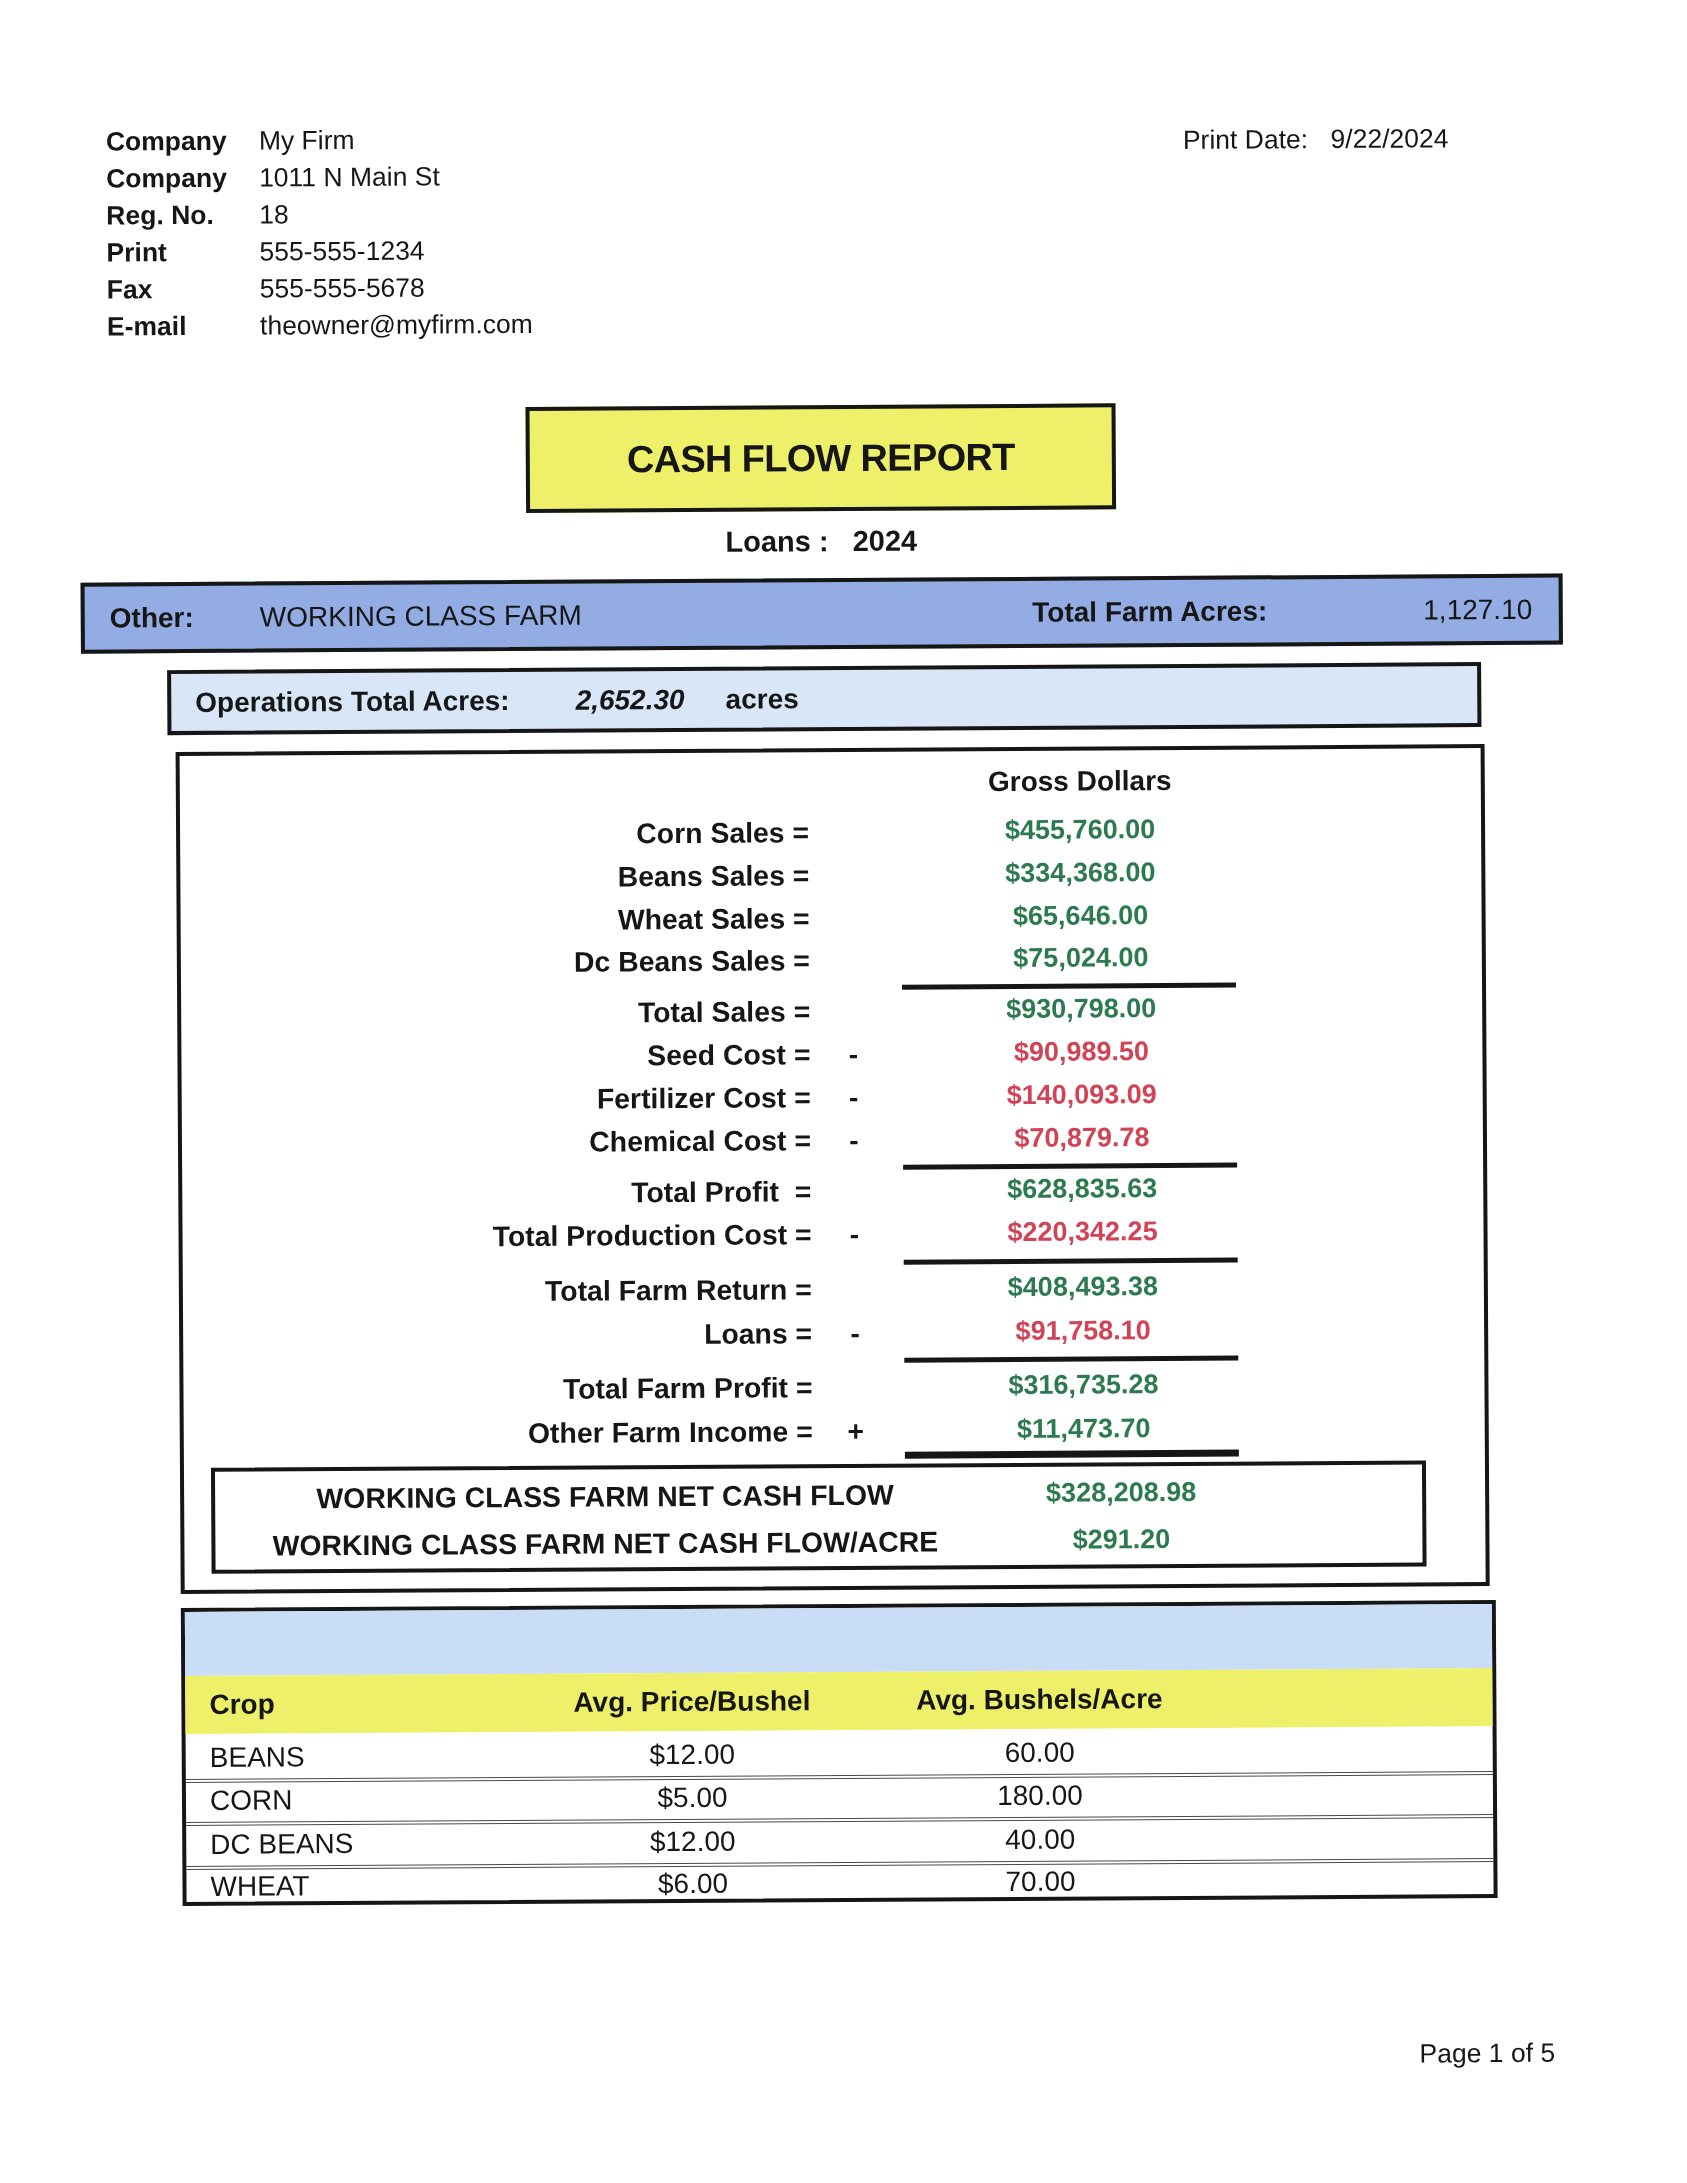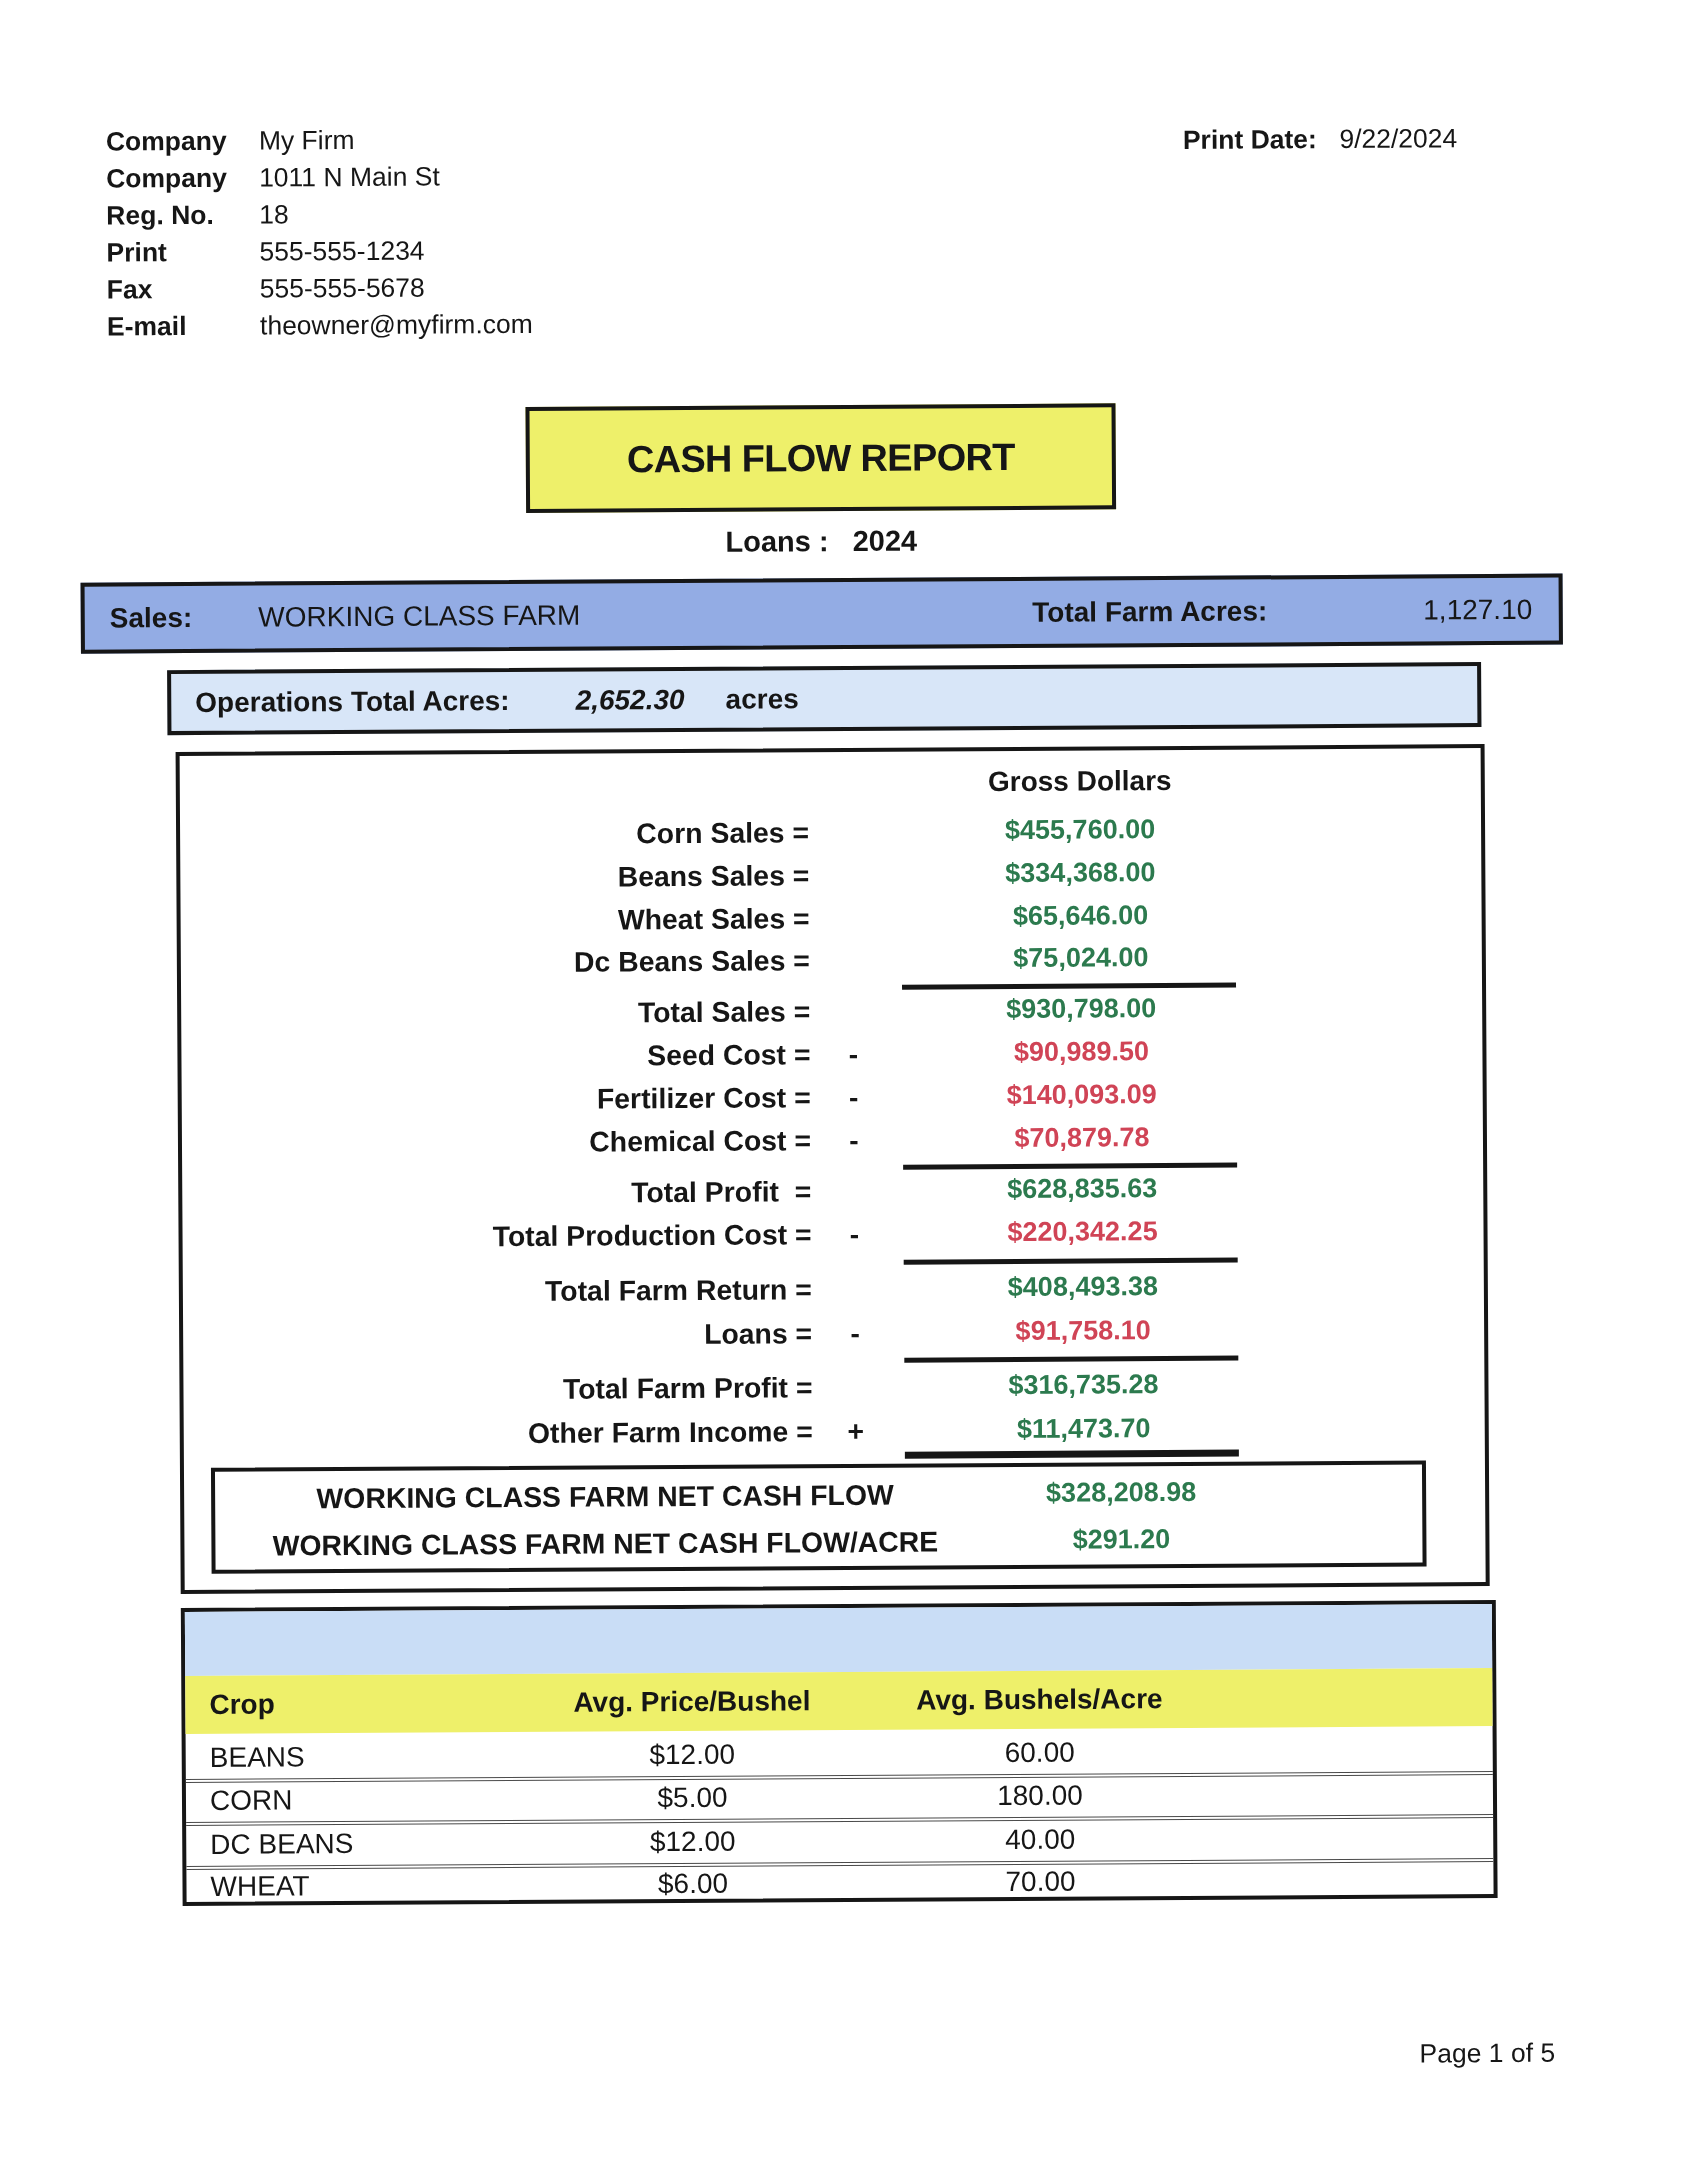--- a/index.html
+++ b/index.html
@@ -24,21 +24,21 @@
     display:grid;
     grid-template-columns:153px auto;
     row-gap:8px;
     font-size:26.5px;line-height:29px;
   }
   .company-block .lbl{font-weight:bold;}
   .company-block .val{font-weight:normal;}
 
   
   .print-date{left:1188px;top:127px;font-size:26.5px;}
-  .print-date .lbl{font-weight:bold;}
+  .print-date .lbl{font-weight:normal;}
   .print-date .val{font-weight:normal;margin-left:22.5px;}
 
   
   .title-box{
     left:529px;top:405px;width:590px;height:106px;
     background:#eef06a;
     border:4.6px solid #161616;
     display:flex;align-items:center;justify-content:center;
     box-sizing:border-box;
   }
@@ -175,21 +175,21 @@
   </div>
 
   <div class="abs title-box">
     <div class="title">CASH FLOW REPORT</div>
   </div>
   <div class="abs year-line">
     <span>Loans :</span><span class="year-value">2024</span>
   </div>
 
   <div class="abs farm-bar">
-    <span class="farm-label">Sales:</span>
+    <span class="farm-label">Other:</span>
     <span class="farm-name">WORKING CLASS FARM</span>
     <span class="acres-label">Total Farm Acres:</span>
     <span class="acres-value">1,127.10</span>
   </div>
 
   <div class="abs ops-bar">
     <span class="ops-label">Operations Total Acres:</span>
     <span class="ops-value">2,652.30</span>
     <span class="ops-unit">acres</span>
   </div>

